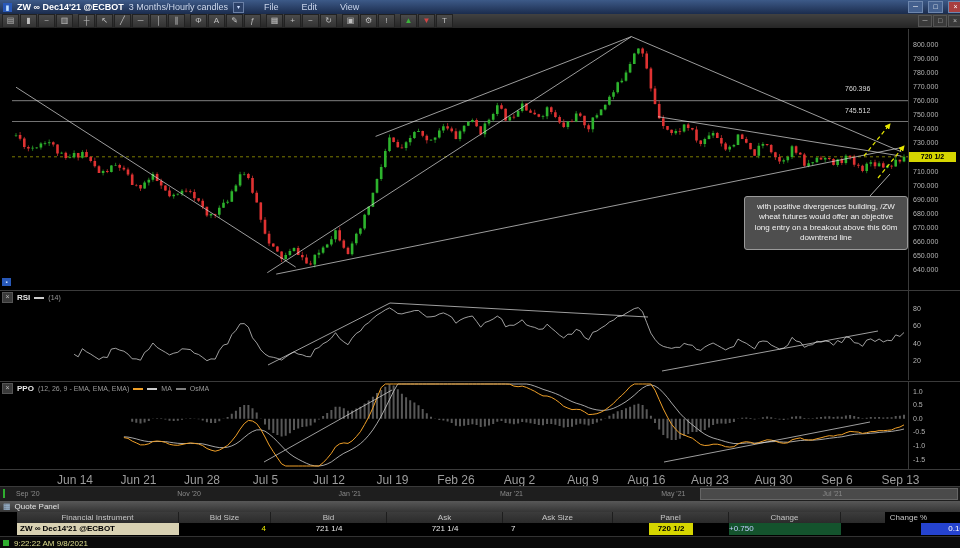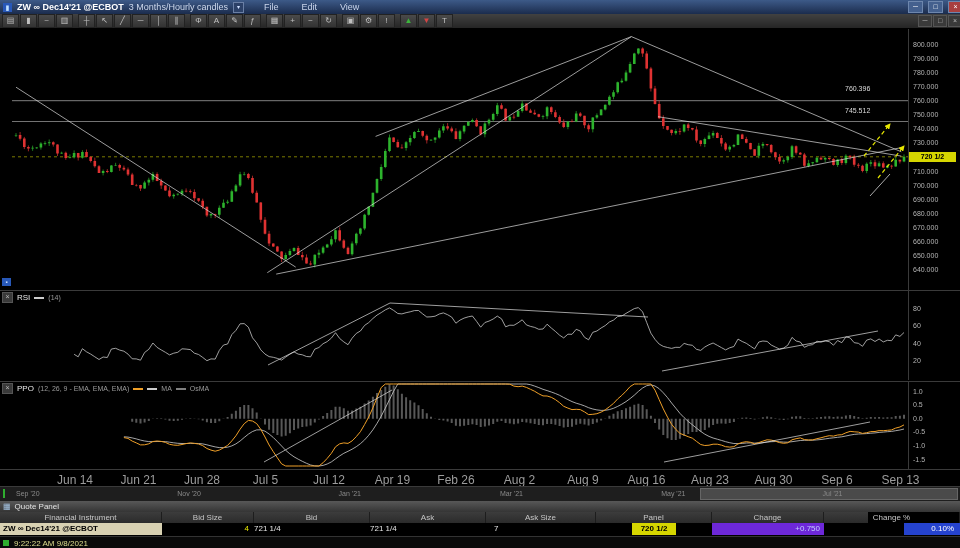--- a/index.html
+++ b/index.html
@@ -48,55 +48,55 @@
   .axis-label{position:absolute;left:4px;font-size:7px;color:#b4b4b4;white-space:nowrap;}
 
   
   #rsi-panel{position:absolute;left:0;top:291px;width:908px;height:89px;background:#000;}
   #ppo-panel{position:absolute;left:0;top:382px;width:908px;height:87px;background:#000;}
   #rsi-svg,#ppo-svg{position:absolute;left:12px;top:0;}
   .panel-header{position:absolute;left:2px;top:1px;display:flex;gap:4px;align-items:center;
     font-size:8px;z-index:2;}
   .ph-close{width:9px;height:9px;background:#3a3a3a;border:1px solid #555;color:#bbb;font-size:7px;
     line-height:8px;text-align:center;}
-  .ph-title{color:#e8e8e8;font-weight:normal;text-align:center;}
+  .ph-title{color:#e8e8e8;font-weight:bold;text-align:center;}
   .ph-params{color:#9a9a9a;font-size:7px;}
   .dash{width:10px;height:2px;background:#ccc;display:inline-block;}
   .dash.orange{background:#f0a028;}
   .dash.gray{background:#808080;}
 
   
   #xaxis{position:absolute;left:0;top:470px;width:960px;height:15px;background:#000;}
   .xlab{position:absolute;top:3px;font-size:12px;color:#9c9c9c;transform:translateX(-50%);white-space:nowrap;}
   #navbar{position:absolute;left:0;top:486px;width:960px;height:14px;background:#1e1e1e;
     border-top:1px solid #3a3a3a;border-bottom:1px solid #3a3a3a;}
   #nav-thumb{position:absolute;left:700px;top:1px;width:256px;height:10px;background:#4a4a4a;
     border:1px solid #666;}
   .navlab{position:absolute;top:3px;font-size:7px;color:#8a8a8a;z-index:2;white-space:nowrap;}
   #nav-tick{position:absolute;left:3px;top:2px;width:2px;height:9px;background:#2fae2f;}
 
   
   #quote-title{position:absolute;left:0;top:501px;width:960px;height:11px;
     background:linear-gradient(#585858,#353535);display:flex;align-items:center;gap:4px;
     padding:0 3px;font-size:8px;color:#e4e4e4;}
   #quote-title .qicon{color:#a8c8e8;font-size:8px;}
-  .qgrid{position:absolute;left:0;width:868px;display:grid;
+  .qgrid{position:absolute;left:17px;width:868px;display:grid;
     grid-template-columns:162px 92px 116px 116px 110px 116px 112px 136px;}
   #quote-head{top:512px;height:11px;background:linear-gradient(#3c3c3c,#2b2b2b);}
   #quote-head span{font-size:8px;color:#c6c6c6;text-align:center;line-height:11px;
     border-right:1px solid #1d1d1d;overflow:hidden;}
   #quote-row{top:523px;height:12px;background:#000;}
   #quote-row .c{font-size:8px;line-height:12px;overflow:hidden;white-space:nowrap;}
   .c-inst{background:#d8d1b2;color:#000;font-weight:bold;padding-left:3px;}
   .c-bidsize{color:#e8e800;text-align:right;padding-right:5px;}
-  .c-bid,.c-ask{color:#e6e6e6;text-align:left;}
+  .c-bid,.c-ask{color:#e6e6e6;text-align:center;}
   .c-asksize{color:#e6e6e6;padding-left:8px;}
   .c-last{text-align:center;}
   .chip-last{display:inline-block;background:#d6d600;color:#000;font-weight:bold;padding:0 9px;}
-  .c-change{background:#6d28d9;color:#c2ceff;text-align:right;padding-right:4px;}
+  .c-change{background:#14532d;color:#c2ceff;padding-right:4px;}
   .c-changepct{text-align:right;}
   .chip-pct{display:inline-block;background:#2543cf;color:#fff;padding:0 6px;min-width:44px;text-align:right;}
 
   
   #status{position:absolute;left:0;top:536px;width:960px;height:12px;background:#0a0a0a;
     display:flex;align-items:center;gap:5px;padding-left:3px;font-size:8px;color:#dede8e;
     border-top:1px solid #333;}
   #status .dot{width:6px;height:6px;background:#2fae2f;}
 
   .hdiv{position:absolute;left:0;width:960px;height:1px;background:#3a3a3a;}
@@ -181,20 +181,21 @@
           <line x1="646.0" y1="88.7" x2="889.3" y2="128.1"></line>
         </g>
         <line x1="858" y1="168" x2="878" y2="146" stroke="#aaa" stroke-width="1"></line>
         <g stroke="#e8e800" stroke-width="1.2" stroke-dasharray="4 3" fill="none">
           <line x1="852" y1="128" x2="878" y2="96" marker-end="url(#ah)"></line>
           <line x1="866" y1="150" x2="892" y2="118" marker-end="url(#ah)"></line>
         </g>
       </svg>
     <span class="lvl-label" style="left:845px;top:57px;">760.396</span>
     <span class="lvl-label" style="left:845px;top:79px;">745.512</span>
+    <div id="annotation">with positive divergences building, /ZW wheat futures would offer an objective long entry on a breakout above this 60m downtrend line</div>
     <div id="chart-corner-icon">▪</div>
   </div>
 
   <div id="last-chip">720 1/2</div>
 
   <div class="axis-col" id="price-ticks" style="top:28px;height:262px;">
       <span class="axis-label" style="top: 13.009px;">800.000</span>
       <span class="axis-label" style="top: 27.066px;">790.000</span>
       <span class="axis-label" style="top: 41.123px;">780.000</span>
       <span class="axis-label" style="top: 55.18px;">770.000</span>
@@ -271,21 +272,21 @@
   </div>
 
   <div class="hdiv" style="top:469px;"></div>
 
   <div id="xaxis">
       <span class="xlab" style="left: 75px;">Jun 14</span>
       <span class="xlab" style="left: 138.5px;">Jun 21</span>
       <span class="xlab" style="left: 202px;">Jun 28</span>
       <span class="xlab" style="left: 265.5px;">Jul 5</span>
       <span class="xlab" style="left: 329px;">Jul 12</span>
-      <span class="xlab" style="left: 392.5px;">Apr 19</span>
+      <span class="xlab" style="left: 392.5px;">Jul 19</span>
       <span class="xlab" style="left: 456px;">Feb 26</span>
       <span class="xlab" style="left: 519.5px;">Aug 2</span>
       <span class="xlab" style="left: 583px;">Aug 9</span>
       <span class="xlab" style="left: 646.5px;">Aug 16</span>
       <span class="xlab" style="left: 710px;">Aug 23</span>
       <span class="xlab" style="left: 773.5px;">Aug 30</span>
       <span class="xlab" style="left: 837px;">Sep 6</span>
       <span class="xlab" style="left: 900.5px;">Sep 13</span>
     </div>
 

